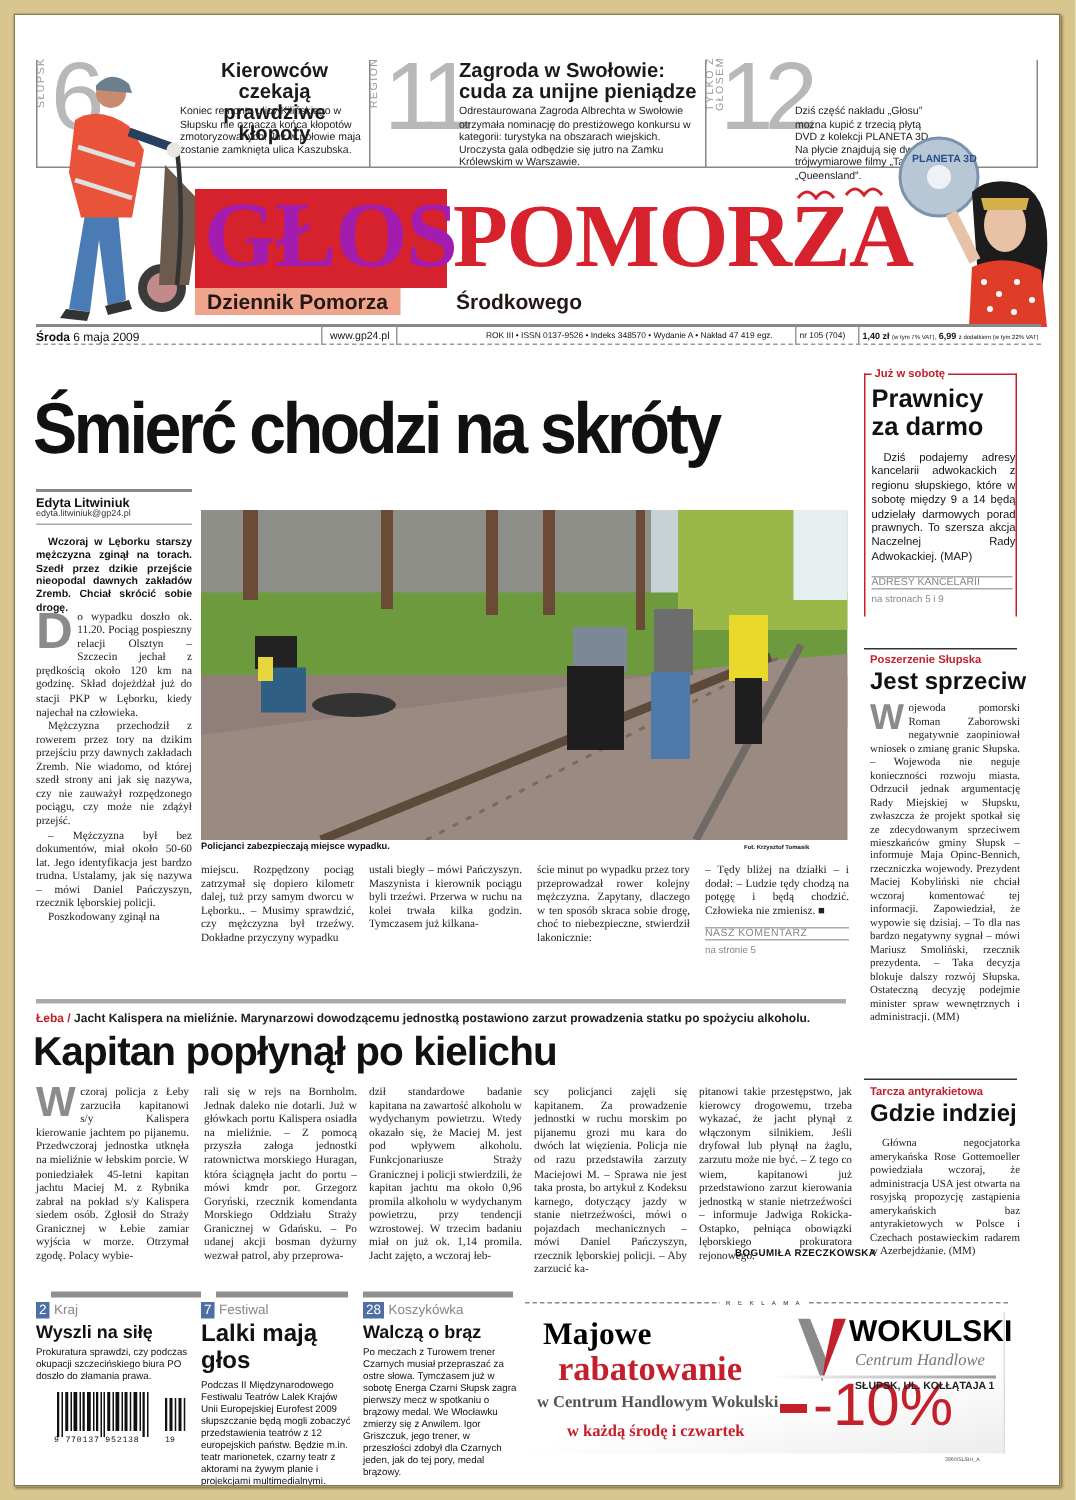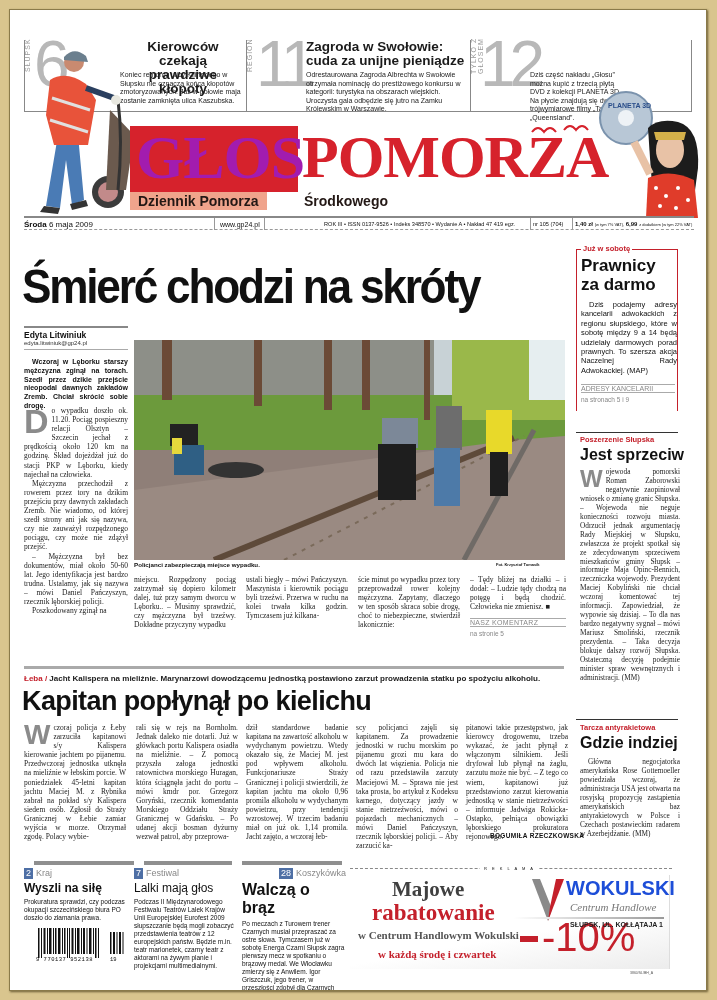--- a/index.html
+++ b/index.html
@@ -254,43 +254,43 @@
         <rect x="82.5" y="4" width="1" height="22"></rect>
         <rect x="85" y="4" width="2" height="22"></rect>
         <rect x="88.5" y="4" width="1" height="22"></rect>
     </g>
   </svg>
   <div class="abs" style="left:26px; top:946px; font-family:'Liberation Mono',monospace; font-size:5.5px; letter-spacing:0.5px;">9 770137 952138</div>
   <div class="abs" style="left:100px; top:946px; font-family:'Liberation Mono',monospace; font-size:5.5px;">19</div>
 
   <div class="abs sans" style="left:124px; top:858px; width:102px;">
     <div style="font-size:9px; color:#888;"><span class="numchip">7</span><span>Festiwal</span></div>
-    <div style="font-size:12px; font-weight:normal; margin-top:2px;">Lalki mają głos</div>
+    <div style="font-size:16px; font-weight:bold; margin-top:2px;">Lalki mają głos</div>
     <div style="font-size:6.5px; line-height:8px; margin-top:3px;">Podczas II Międzynarodowego Festiwalu Teatrów Lalek Krajów Unii Europejskiej Eurofest 2009 słupszczanie będą mogli zobaczyć przedstawienia teatrów z 12 europejskich państw. Będzie m.in. teatr marionetek, czarny teatr z aktorami na żywym planie i projekcjami multimedialnymi.</div>
   </div>
 
   <div class="abs sans" style="left:232px; top:858px; width:104px;">
-    <div style="font-size:9px; color:#888;text-align:right;"><span class="numchip">28</span><span>Koszykówka</span></div>
-    <div style="font-size:16px; font-weight:bold; margin-top:2px;">Walczą o brąz</div>
+    <div style="font-size:9px; color:#888;"><span class="numchip">28</span><span>Koszykówka</span></div>
+    <div style="font-size:12px; font-weight:bold; margin-top:2px;">Walczą o brąz</div>
     <div style="font-size:6.5px; line-height:8px; margin-top:3px;">Po meczach z Turowem trener Czarnych musiał przepraszać za ostre słowa. Tymczasem już w sobotę Energa Czarni Słupsk zagra pierwszy mecz w spotkaniu o brązowy medal. We Włocławku zmierzy się z Anwilem. Igor Griszczuk, jego trener, w przeszłości zdobył dla Czarnych jeden, jak do tej pory, medal brązowy.</div>
   </div>
 
   <div class="ad">
     <div class="abs sans" style="left:130px; top:-3px; font-size:4px; background:#fff; padding:0 4px; letter-spacing:2px;">R E K L A M A</div>
     <div class="abs" style="left:0; top:6px; width:320px; height:94px; background:linear-gradient(170deg,#fff 60%,#ececec 100%); border-right:1px solid #ddd;"></div>
-    <div class="abs" style="left:12px; top:8px; font-family:'Liberation Serif',serif; font-weight:bold; font-size:21px; color:#404040;margin-left:30px;">Majowe</div>
+    <div class="abs" style="left:12px; top:8px; font-family:'Liberation Serif',serif; font-weight:bold; font-size:21px; color:#000000;">Majowe</div>
     <div class="abs" style="left:22px; top:31px; font-family:'Liberation Serif',serif; font-weight:bold; font-size:23px; color:#c4202b;">rabatowanie</div>
     <div class="abs" style="left:8px; top:60px; font-family:'Liberation Serif',serif; font-weight:bold; font-size:11px; color:#555;">w Centrum Handlowym Wokulski</div>
     <div class="abs" style="left:28px; top:79px; font-family:'Liberation Serif',serif; font-weight:bold; font-size:11px; color:#c4202b;">w każdą środę i czwartek</div>
     <div class="abs" style="left:170px; top:67px; width:18px; height:6px; background:#c4202b;"></div>
     <div class="abs sans" style="left:192px; top:46px; font-size:40px; line-height:44px; color:#c4202b;">-10%</div>
     <svg class="pic" style="left:180px; top:10px;" width="36" height="42" viewBox="0 0 36 42">
       <path d="M2 0 L18 42 L22 30 L10 0 Z" fill="#8a8a8a"></path>
       <path d="M18 42 L34 0 L26 0 L20 28 Z" fill="#c4202b"></path>
     </svg>
-    <div class="abs sans" style="left:216px; top:8px; font-size:20px; font-weight:bold; color:#1d4ed8;">WOKULSKI</div>
+    <div class="abs sans" style="left:216px; top:8px; font-size:20px; font-weight:bold; color:#000000;">WOKULSKI</div>
     <div class="abs" style="left:220px; top:32px; font-family:'Liberation Serif',serif; font-style:italic; font-size:11px; color:#777;">Centrum Handlowe</div>
     <div class="abs" style="left:164px; top:48px; width:150px; height:2px; background:linear-gradient(90deg,#fff,#999);"></div>
     <div class="abs sans" style="left:220px; top:52px; font-size:7px; font-weight:bold; color:#222;">SŁUPSK, UL. KOŁŁĄTAJA 1</div>
     <div class="abs sans" style="left:280px; top:102px; font-size:3.5px; color:#555;">3860/SL/BH_A</div>
   </div>
 
 </div>
 
 </body></html>

